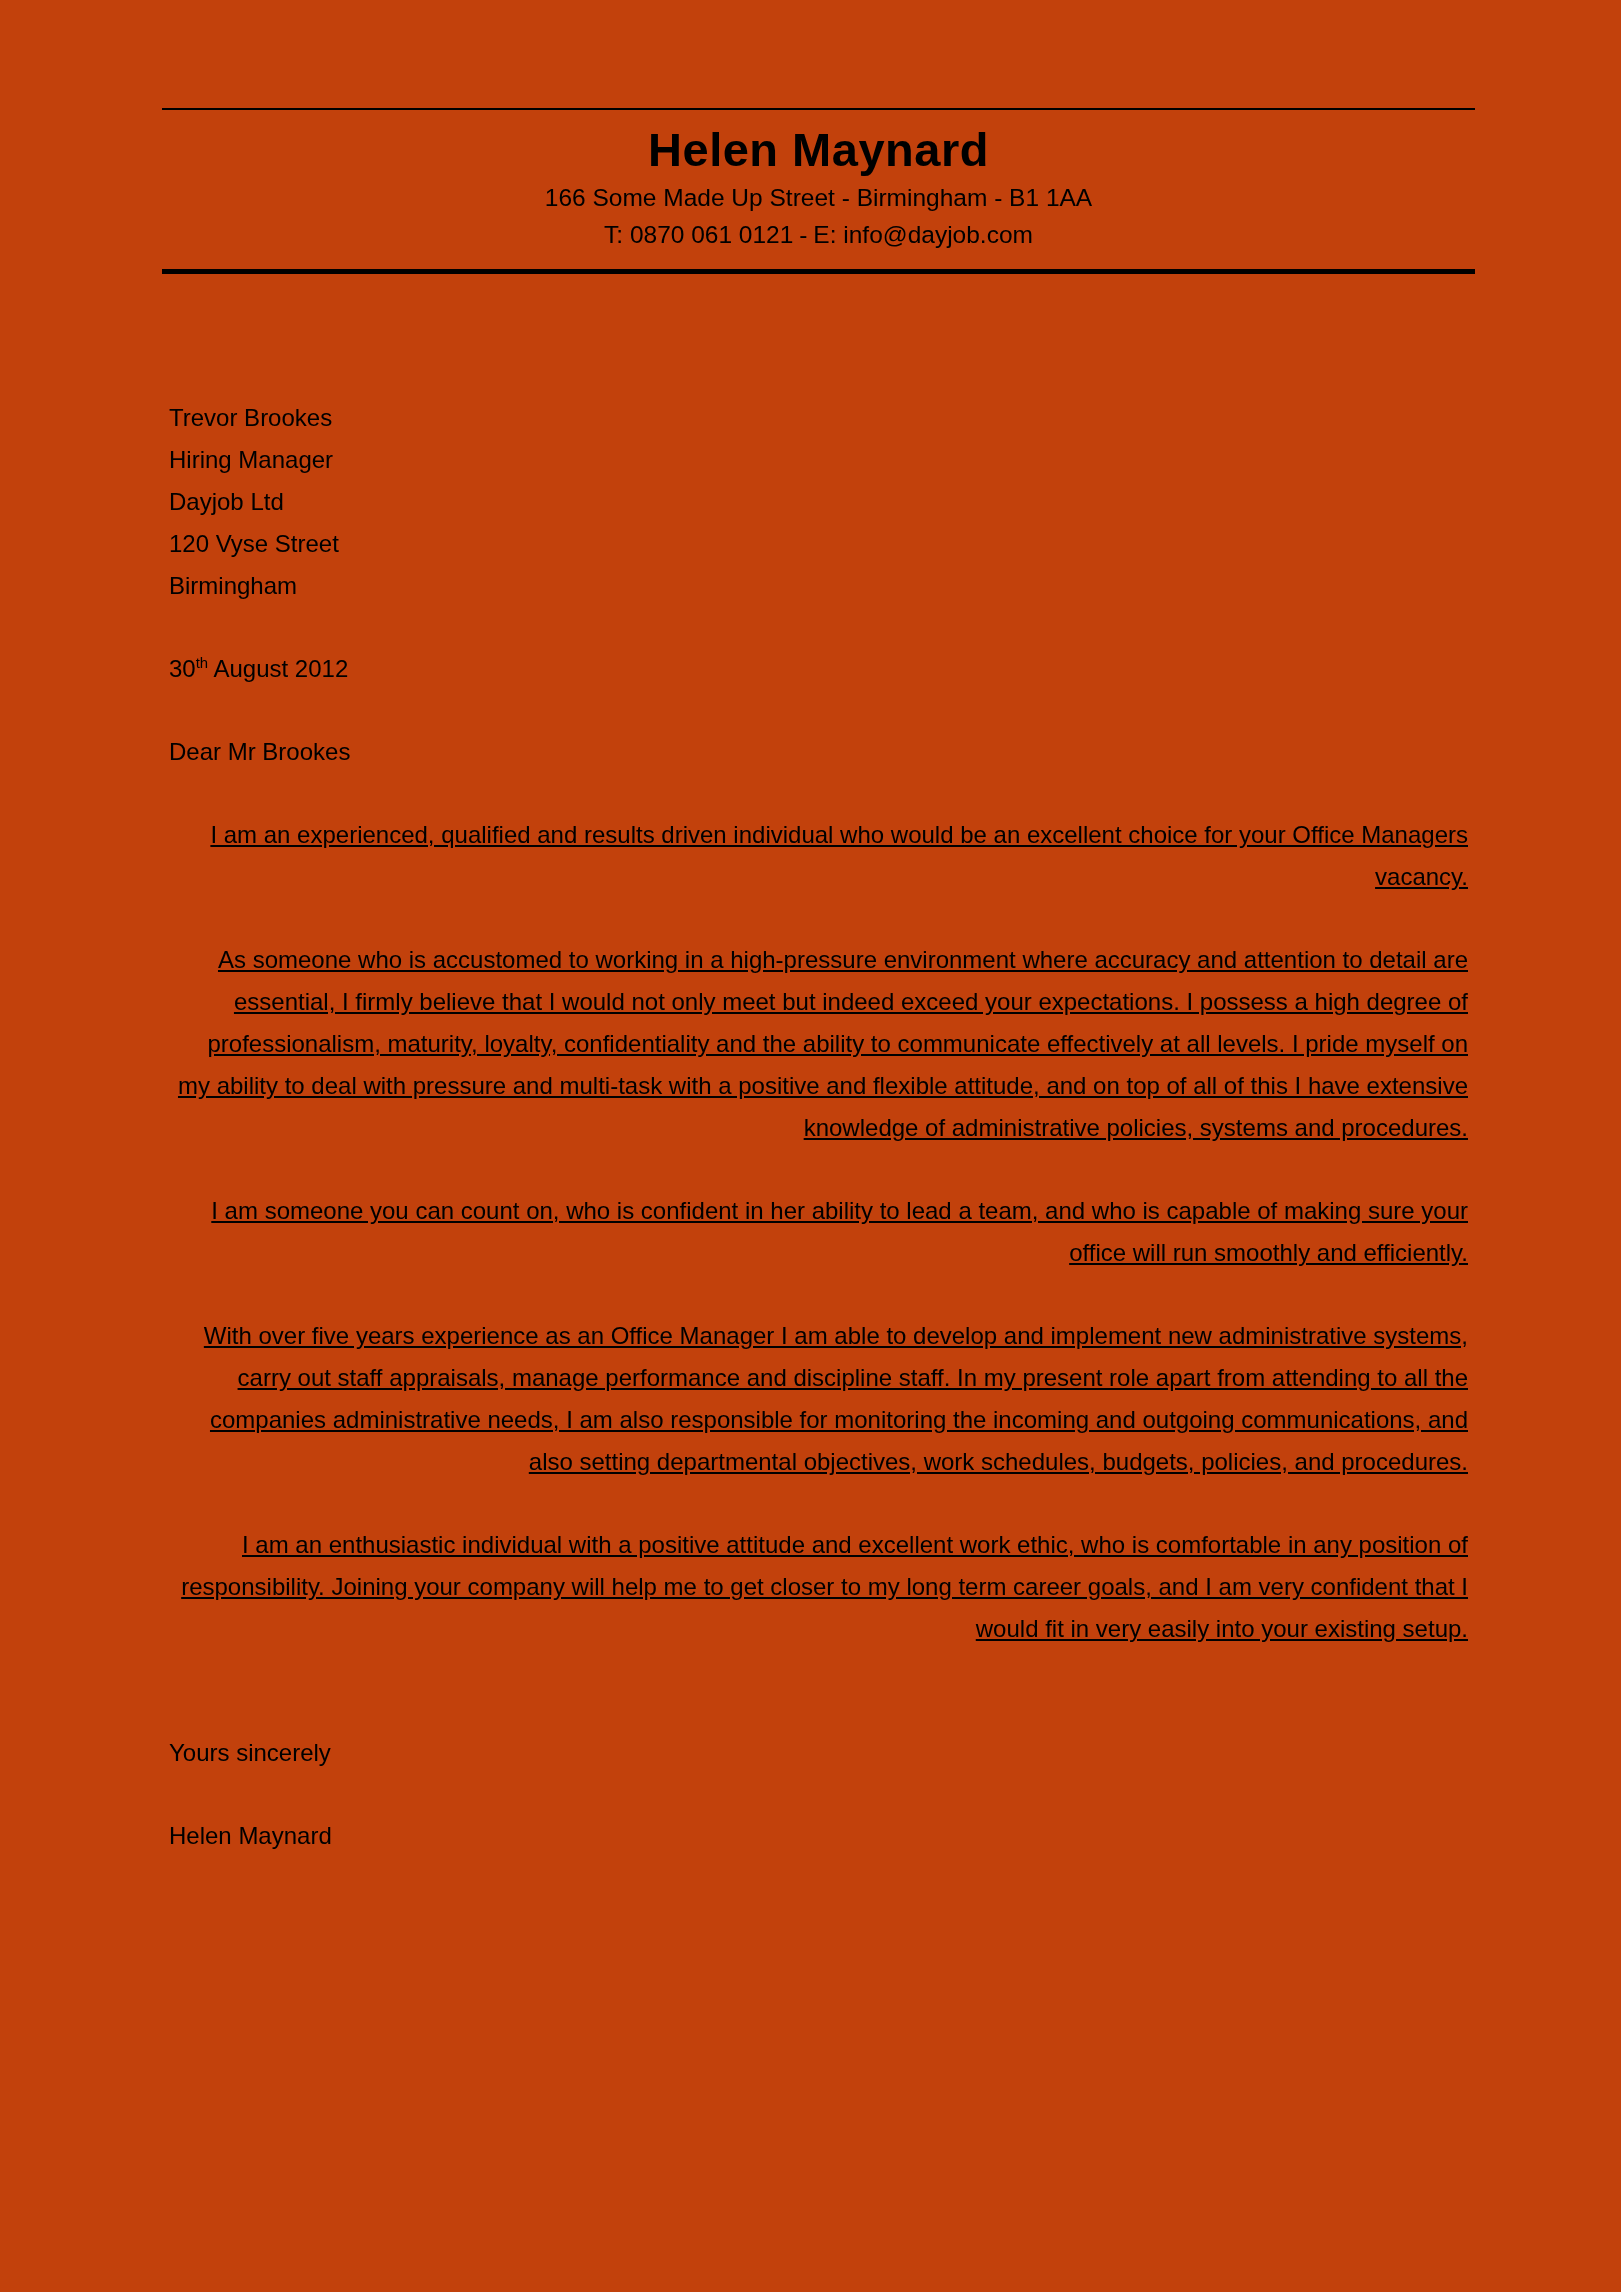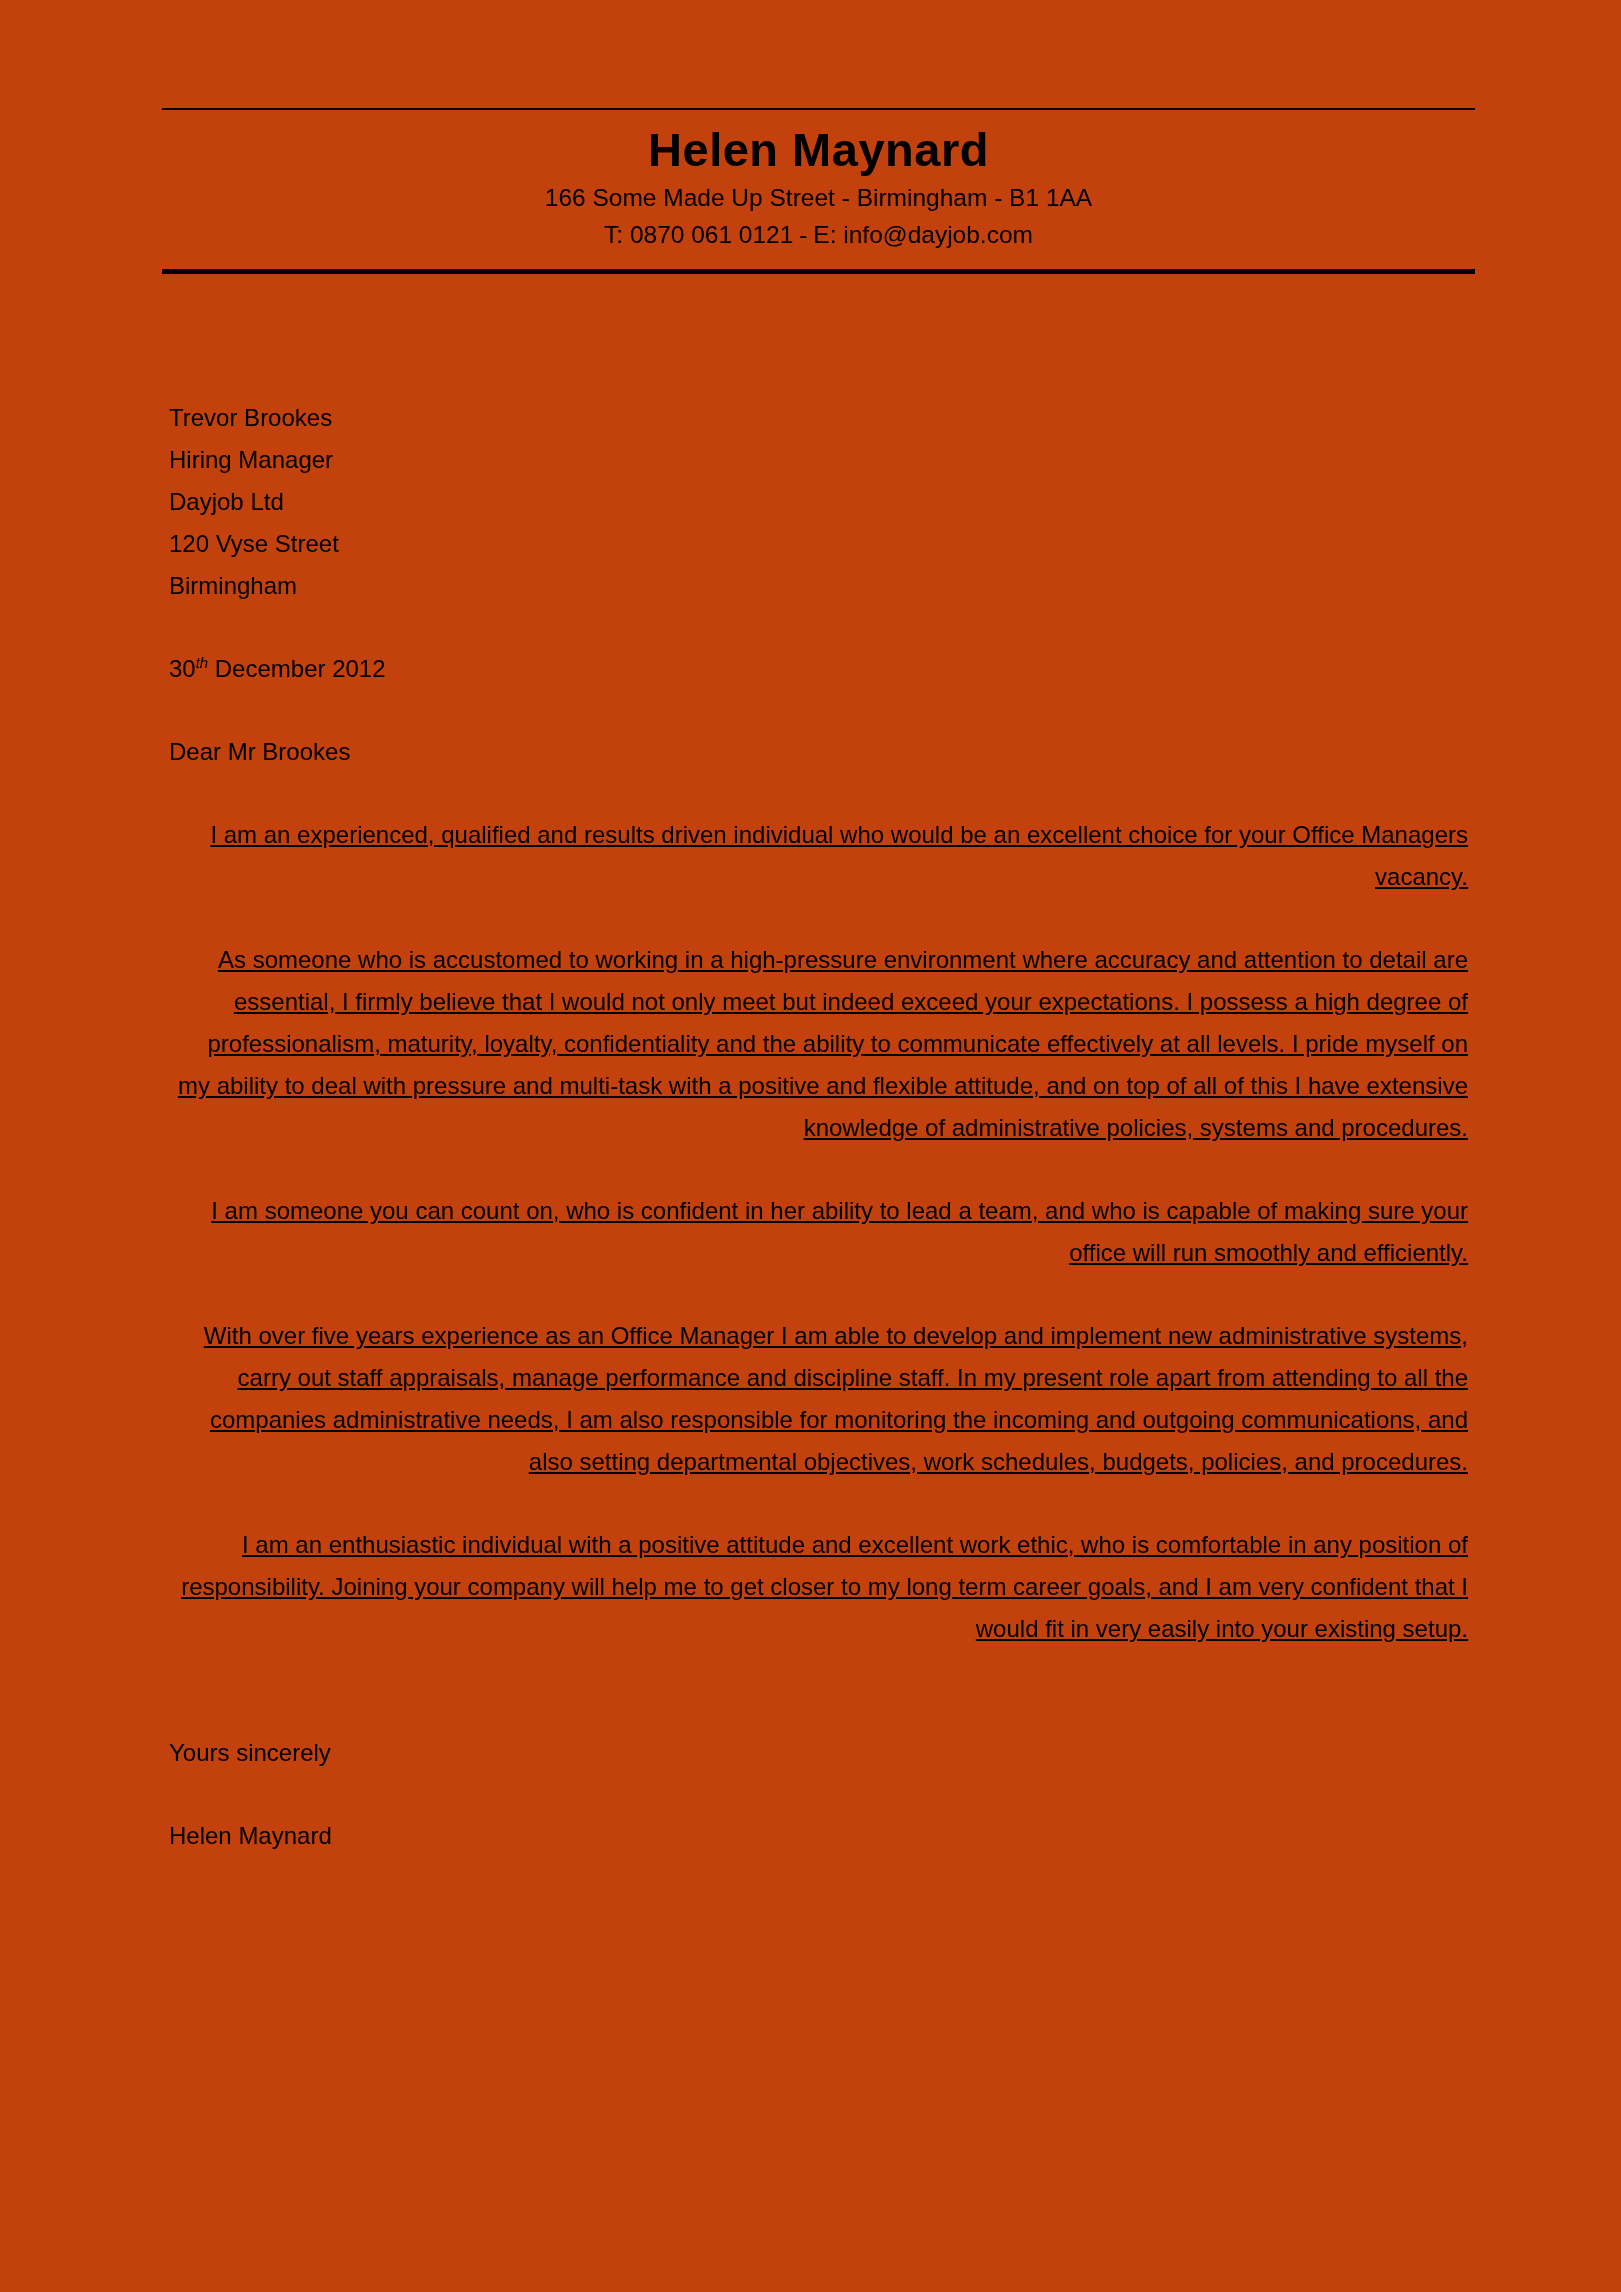--- a/index.html
+++ b/index.html
@@ -86,21 +86,20 @@
     height: 41px;
   }
   .date-line {
     margin: 0;
     white-space: nowrap;
   }
   .date-line sup {
     font-size: 0.62em;
     vertical-align: super;
     line-height: 0;
-    font-style: italic;
   }
   .salutation {
     margin: 0;
     white-space: nowrap;
   }
   .para {
     margin: 0;
     text-align: right;
     text-decoration: underline;
   }
@@ -135,21 +134,21 @@
     <div class="addr-block">
       <div class="addr-line">Trevor Brookes</div>
       <div class="addr-line">Hiring Manager</div>
       <div class="addr-line">Dayjob Ltd</div>
       <div class="addr-line">120 Vyse Street</div>
       <div class="addr-line">Birmingham</div>
     </div>
 
     <div class="block-gap"></div>
 
-    <div class="date-line"><span>30</span><sup>th</sup><span> December 2012</span></div>
+    <div class="date-line"><span>30</span><sup>th</sup><span> August 2012</span></div>
 
     <div class="block-gap"></div>
 
     <div class="salutation">Dear Mr Brookes</div>
 
     <div class="block-gap"></div>
 
     <div class="para">I am an experienced, qualified and results driven individual who would be an excellent choice for your Office Managers vacancy.</div>
     <div class="block-gap"></div>
 

